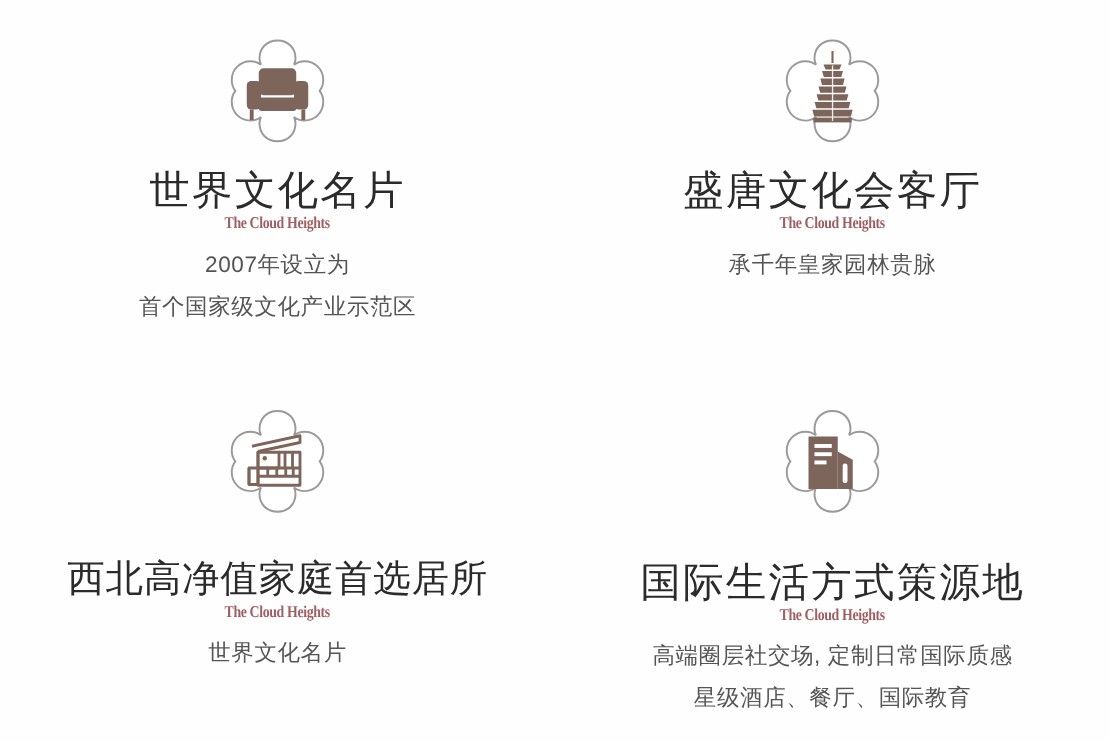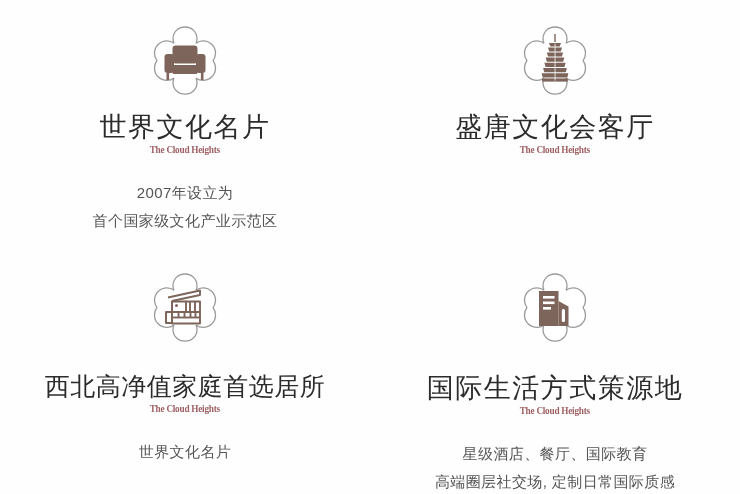--- a/index.html
+++ b/index.html
@@ -60,21 +60,20 @@
     margin-top: 1px;
     margin-bottom: 13px;
     transform: scaleX(0.84);
     white-space: nowrap;
   }
 
   .card-lines {
     display: flex;
     flex-direction: column;
     gap: 9px;
-    margin-top: 16px;
   }
   .card-line {
     font-family: "Liberation Sans", "DejaVu Sans", sans-serif;
     font-size: 15px;
     color: #555555;
     letter-spacing: 0.4px;
     line-height: 1.25;
     white-space: nowrap;
   }
 
@@ -135,20 +134,21 @@
         <path d="M32.4 39.8 L53.6 39.8 L52.5 44 L33.5 44 Z" fill="#7d655b"></path>
         <path d="M31.1 45 L54.9 45 L53.8 49.2 L32.2 49.2 Z" fill="#7d655b"></path>
         <path d="M29.6 50.2 L56.4 50.2 L55.3 54.6 L30.7 54.6 Z" fill="#7d655b"></path>
         <rect x="30.2" y="55.4" width="25.6" height="3.2" fill="#7d655b"></rect>
         <rect x="42.6" y="20.6" width="0.9" height="37" fill="#ffffff" opacity="0.85"></rect>
       </svg>
     </div>
     <div class="card-title">盛唐文化会客厅</div>
     <div class="card-sub">The Cloud Heights</div>
     <div class="card-lines">
+      <div class="card-line">承千年皇家园林贵脉</div>
     </div>
   </div>
 
   <div class="feature-card row-2">
     <div class="card-icon">
       <svg width="86" height="80" viewBox="0 0 86 80">
         <path d="M43 4 C50 4 55 9 55 16 C55 17.5 54.6 19 54 20.2
                  C56 18.6 58.4 17.8 61 17.8 C68 17.8 73.5 23.3 73.5 30.3
                  C73.5 33 72.6 35.6 71.1 37.6 C72.6 39.6 73.5 42.2 73.5 44.9
                  C73.5 51.9 68 57.4 61 57.4 C58.4 57.4 56 56.6 54 55
@@ -196,18 +196,18 @@
         <path d="M46.5 31 L56.5 36.5 L56.5 56 L46.5 56 Z" fill="#7d655b"></path>
         <rect x="31" y="26" width="11.5" height="2.6" fill="#ffffff"></rect>
         <rect x="31" y="31.5" width="11.5" height="2.6" fill="#ffffff"></rect>
         <rect x="31" y="37" width="8" height="2.6" fill="#ffffff"></rect>
         <rect x="49.8" y="39" width="3.2" height="13" rx="1.5" fill="#ffffff"></rect>
       </svg>
     </div>
     <div class="card-title">国际生活方式策源地</div>
     <div class="card-sub">The Cloud Heights</div>
     <div class="card-lines">
+      <div class="card-line">高端圈层社交场, 定制日常国际质感</div>
       <div class="card-line">星级酒店、餐厅、国际教育</div>
-      <div class="card-line">高端圈层社交场, 定制日常国际质感</div>
     </div>
   </div>
 
 </div>
 
 </body></html>

